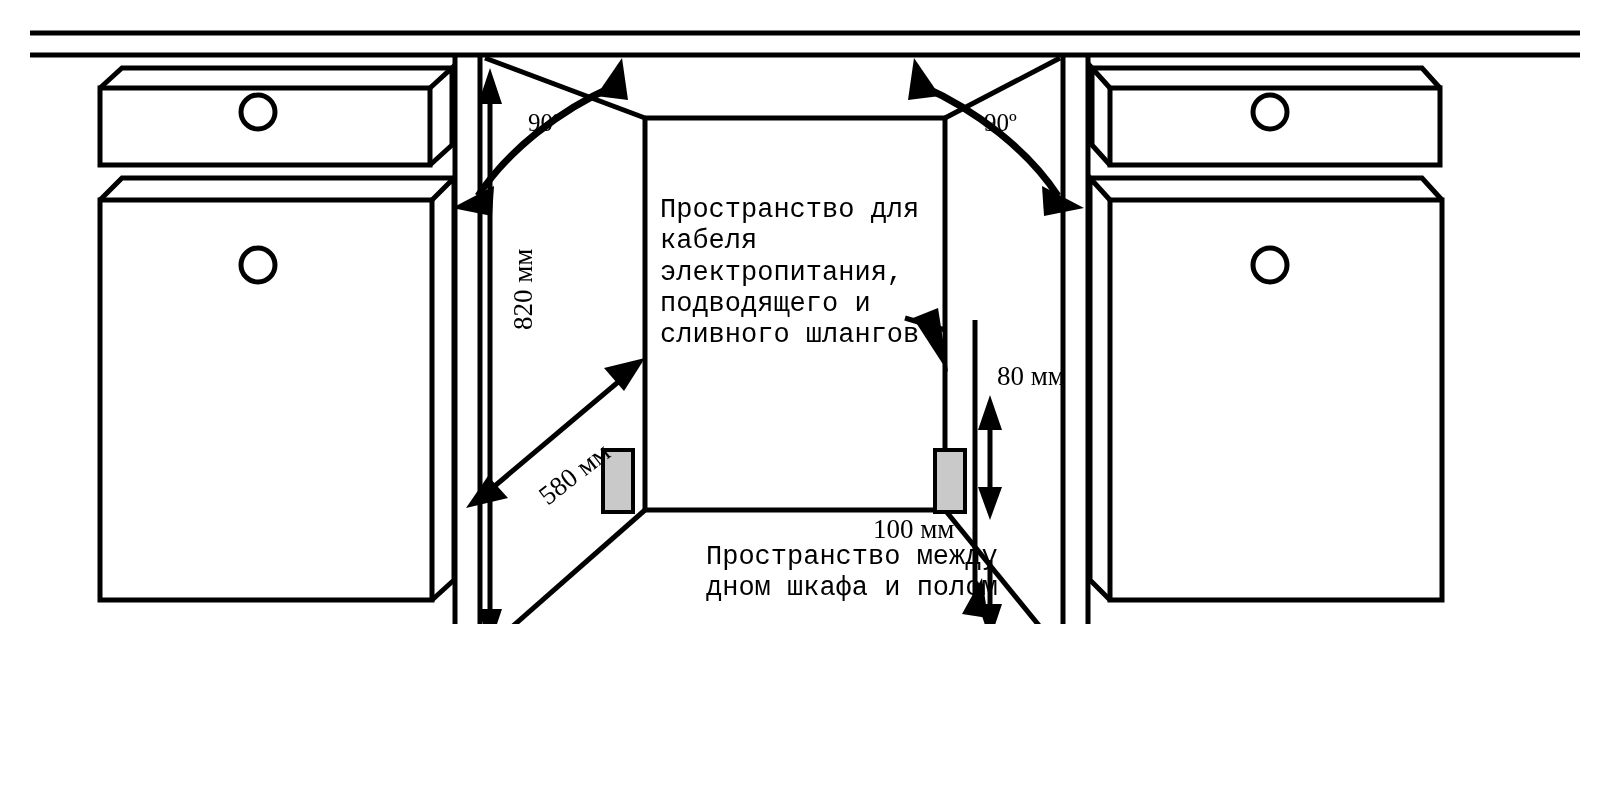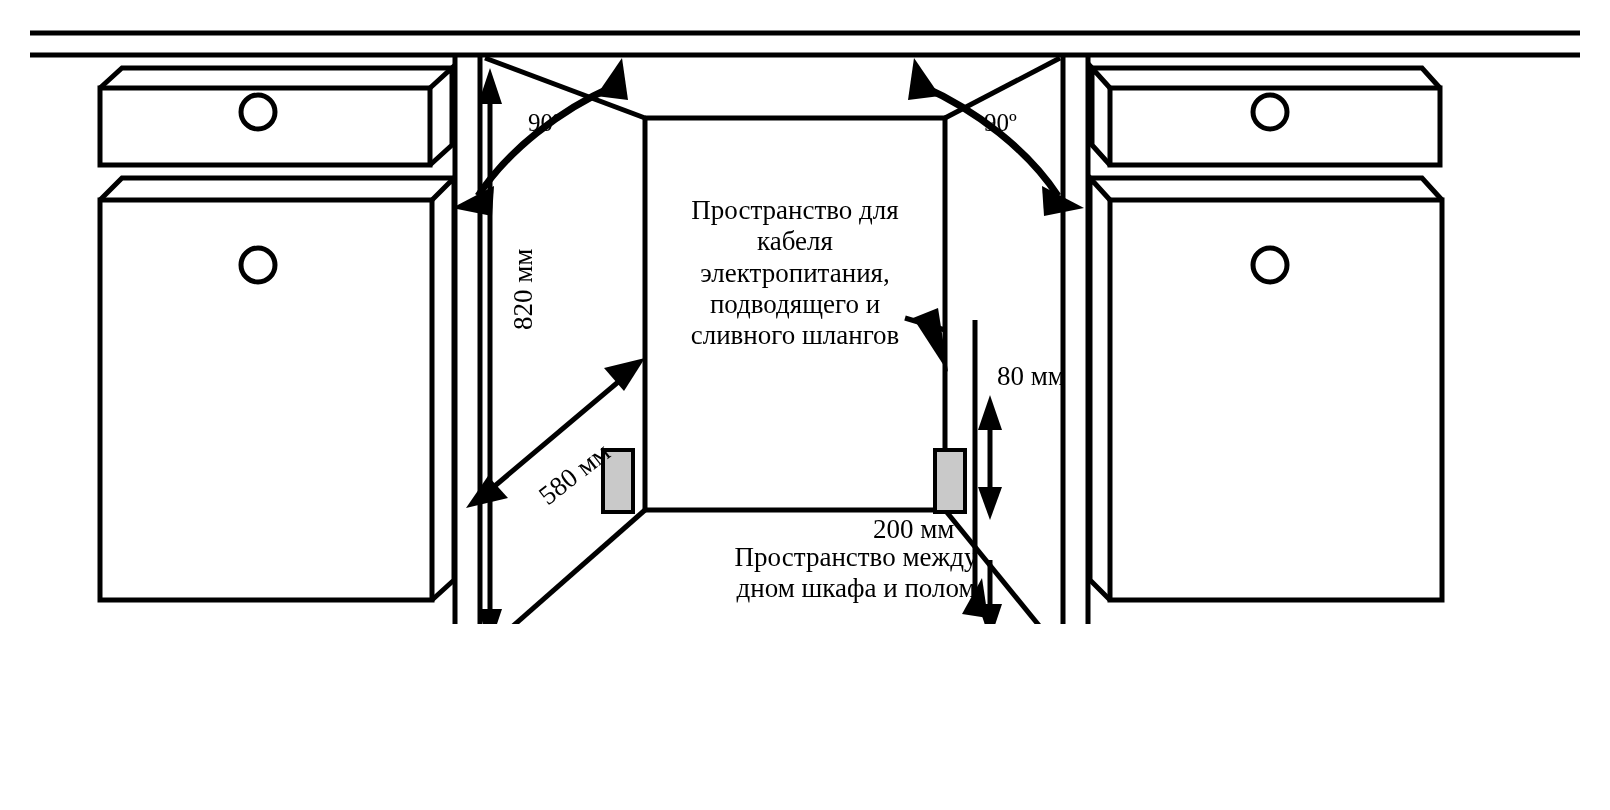--- a/index.html
+++ b/index.html
@@ -24,21 +24,21 @@
     width: 1610px;
     height: 810px;
   }
   .lbl {
     position: absolute;
     color: #000000;
     font-family: "Liberation Serif", serif;
     white-space: pre;
     line-height: 1.16;
   }
-  .lbl.center { text-align: center; }
+  .lbl.center { text-align: left; font-family: Liberation Mono, monospace; }
   .dim-text { font-size: 27px; }
   .note-text { font-size: 27px; }
   .ang-text { font-size: 25px; }
   .rot-90 { transform: rotate(-90deg); transform-origin: left top; }
   .rot-40 { transform: rotate(-38deg); transform-origin: left top; }
 </style>
 </head>
 <body>
 
 <div id="stage">
@@ -139,21 +139,21 @@
   <div class="lbl ang-text" style="left:984px; top:108px;">90º</div>
 
   <div class="lbl dim-text rot-90" style="left:508px; top:330px;">820 мм</div>
 
   <div class="lbl dim-text rot-40" style="left:533px; top:487px;">580 мм</div>
 
   <div class="lbl dim-text" style="left:727px; top:735px;">600 мм</div>
 
   <div class="lbl dim-text" style="left:997px; top:361px;">80 мм</div>
 
-  <div class="lbl dim-text" style="left:873px; top:514px;">200 мм</div>
+  <div class="lbl dim-text" style="left:873px; top:514px;">100 мм</div>
 
   <div class="lbl note-text center" style="left:660px; top:195px; width:270px;">Пространство для
 кабеля
 электропитания,
 подводящего и
 сливного шлангов</div>
 
   <div class="lbl note-text center" style="left:706px; top:542px; width:300px;">Пространство между
 дном шкафа и полом</div>
 

